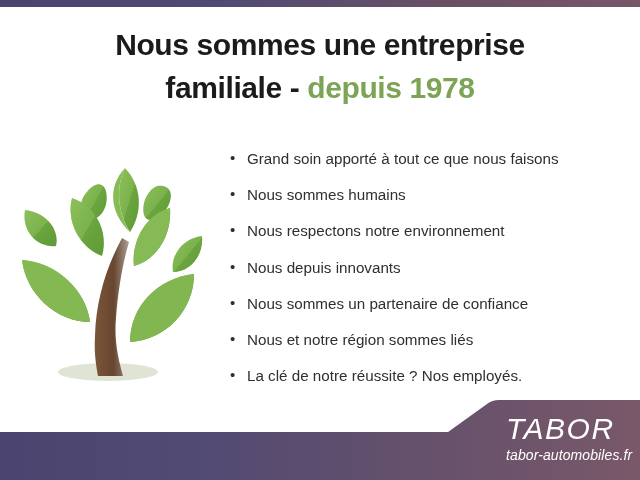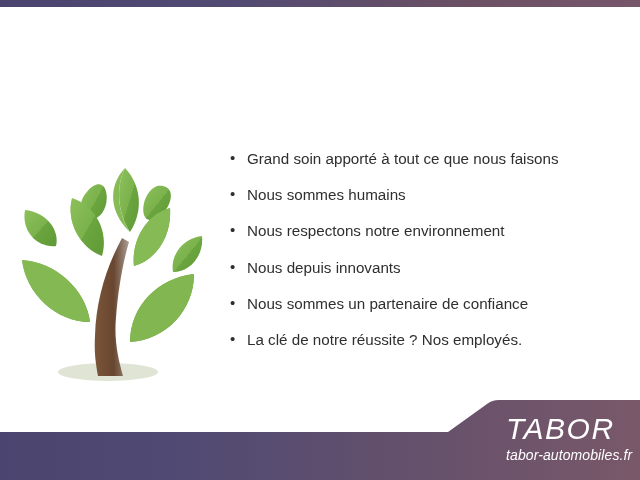--- a/index.html
+++ b/index.html
@@ -110,20 +110,26 @@
     line-height: 1;
   }
 </style>
 </head>
 <body>
 
 <div id="slide">
 
   <div class="top-strip"></div>
 
+  <div class="headline">
+    <span>Nous sommes une entreprise</span>
+    <span class="line2">
+      <span>familiale - </span><span class="accent">depuis 1978</span>
+    </span>
+  </div>
 
   <div class="tree">
     <svg viewBox="0 0 210 240" width="210" height="240" aria-hidden="true">
       <defs>
         <linearGradient id="lg" x1="0" y1="0" x2="1" y2="1">
           <stop offset="0%" stop-color="#8cc05b"></stop>
           <stop offset="52%" stop-color="#7bb24c"></stop>
           <stop offset="52%" stop-color="#6ba53f"></stop>
           <stop offset="100%" stop-color="#5f9a37"></stop>
         </linearGradient>
@@ -166,20 +172,21 @@
       </g>
     </svg>
   </div>
 
   <ul class="bullets">
     <li>Grand soin apporté à tout ce que nous faisons</li>
     <li>Nous sommes humains</li>
     <li>Nous respectons notre environnement</li>
     <li>Nous depuis innovants</li>
     <li>Nous sommes un partenaire de confiance</li>
+    <li>Nous et notre région sommes liés</li>
     <li>La clé de notre réussite ? Nos employés.</li>
   </ul>
 
   <div class="bottom-bar">
     <svg viewBox="0 0 640 82" width="640" height="82" preserveAspectRatio="none" aria-hidden="true">
       <defs>
         <linearGradient id="bg" x1="0" y1="0" x2="1" y2="0">
           <stop offset="0%" stop-color="#4b4470"></stop>
           <stop offset="30%" stop-color="#514a73"></stop>
           <stop offset="62%" stop-color="#63506c"></stop>

